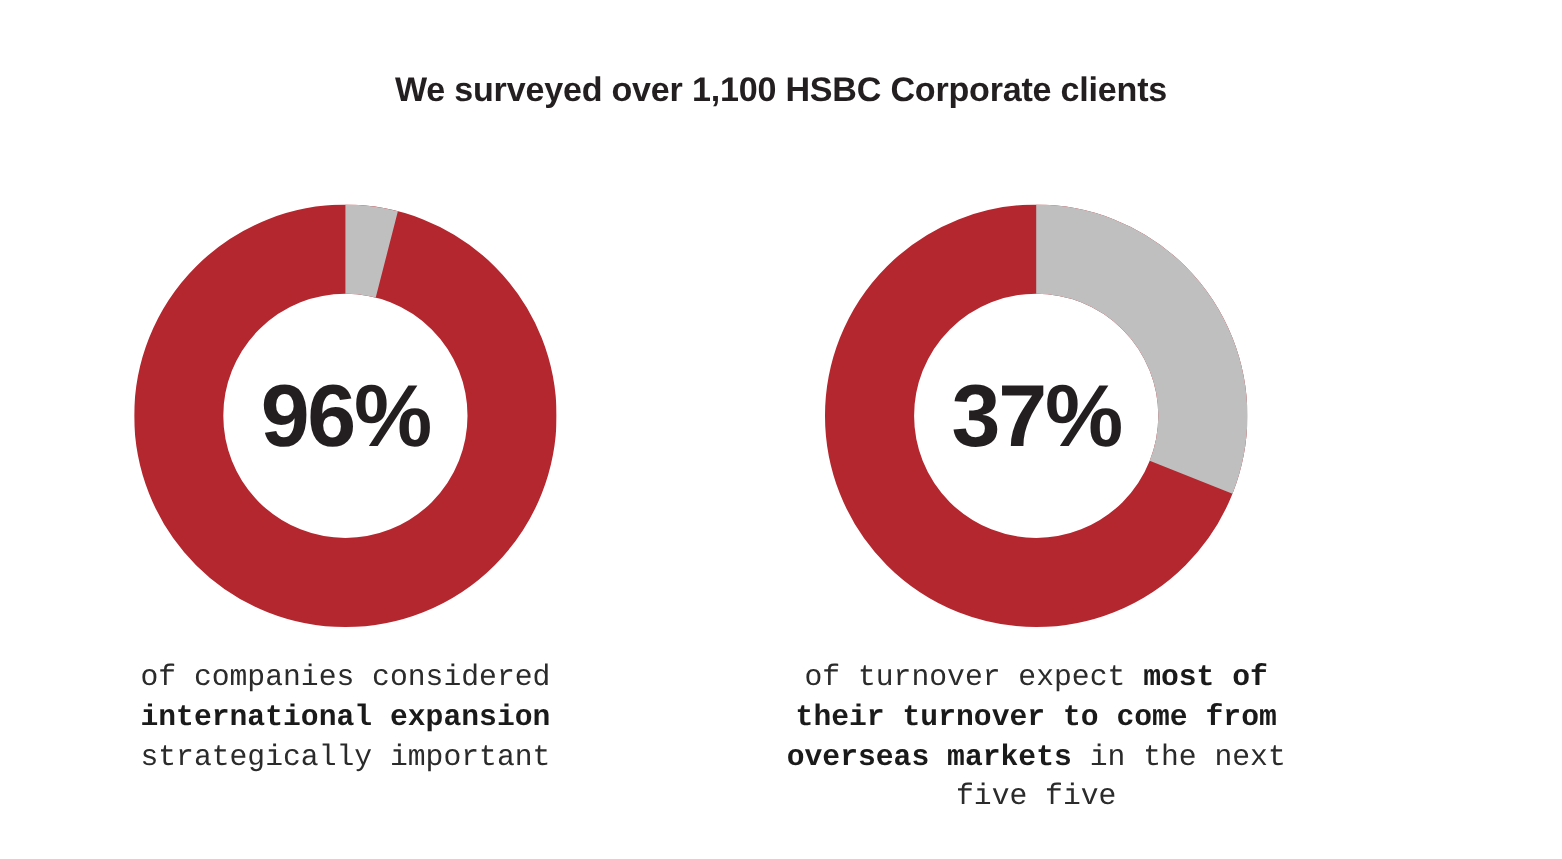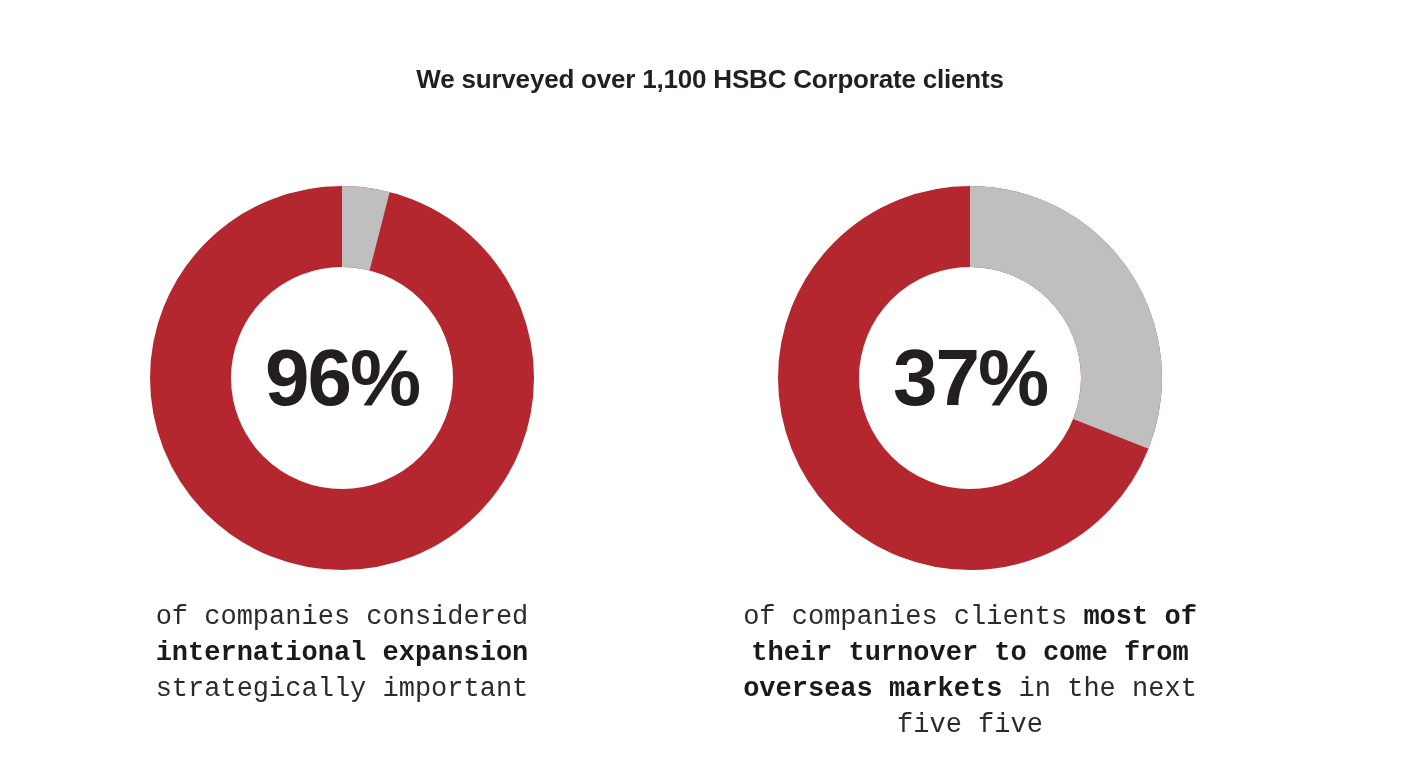--- a/index.html
+++ b/index.html
@@ -23,37 +23,36 @@
     height: 781px;
     background: #ffffff;
   }
 
   .title {
     position: absolute;
     left: 0;
     top: 64px;
     width: 1420px;
     text-align: center;
-    font-size: 26px;
+    font-size: 31px;
     font-weight: bold;
     letter-spacing: -0.2px;
     color: #231f20;
     white-space: nowrap;
   }
 
   .stats-row {
     position: absolute;
     left: 0;
     top: 170px;
     width: 1256px;
     display: flex;
     flex-direction: row;
     justify-content: center;
     align-items: flex-start;
-    margin-left: 28px;
   }
 
   .stat-block {
     width: 648px;
     display: flex;
     flex-direction: column;
     align-items: center;
   }
 
   .donut-wrap {
@@ -125,18 +124,18 @@
 
     <div class="stat-block">
       <div class="donut-wrap">
         <svg class="donut-svg" viewBox="0 0 384 384">
           <circle cx="192" cy="192" r="151.5" fill="none" stroke="#b5272f" stroke-width="81"></circle>
           <circle id="seg-gray-69" cx="192" cy="192" r="151.5" fill="none" stroke="#bfbfbf" stroke-width="81" stroke-dasharray="295.08979795168926 656.812776086018" transform="rotate(-90 192 192)" stroke-dashoffset="0"></circle>
         </svg>
         <div class="donut-value">37%</div>
       </div>
       <div class="caption caption-2">
-        <span>of companies clients </span><b>most of their turnover to come from overseas markets</b><span> in the next five five</span>
+        <span>of turnover expect </span><b>most of their turnover to come from overseas markets</b><span> in the next five five</span>
       </div>
     </div>
 
   </div>
 </div>
 
 </body></html>

